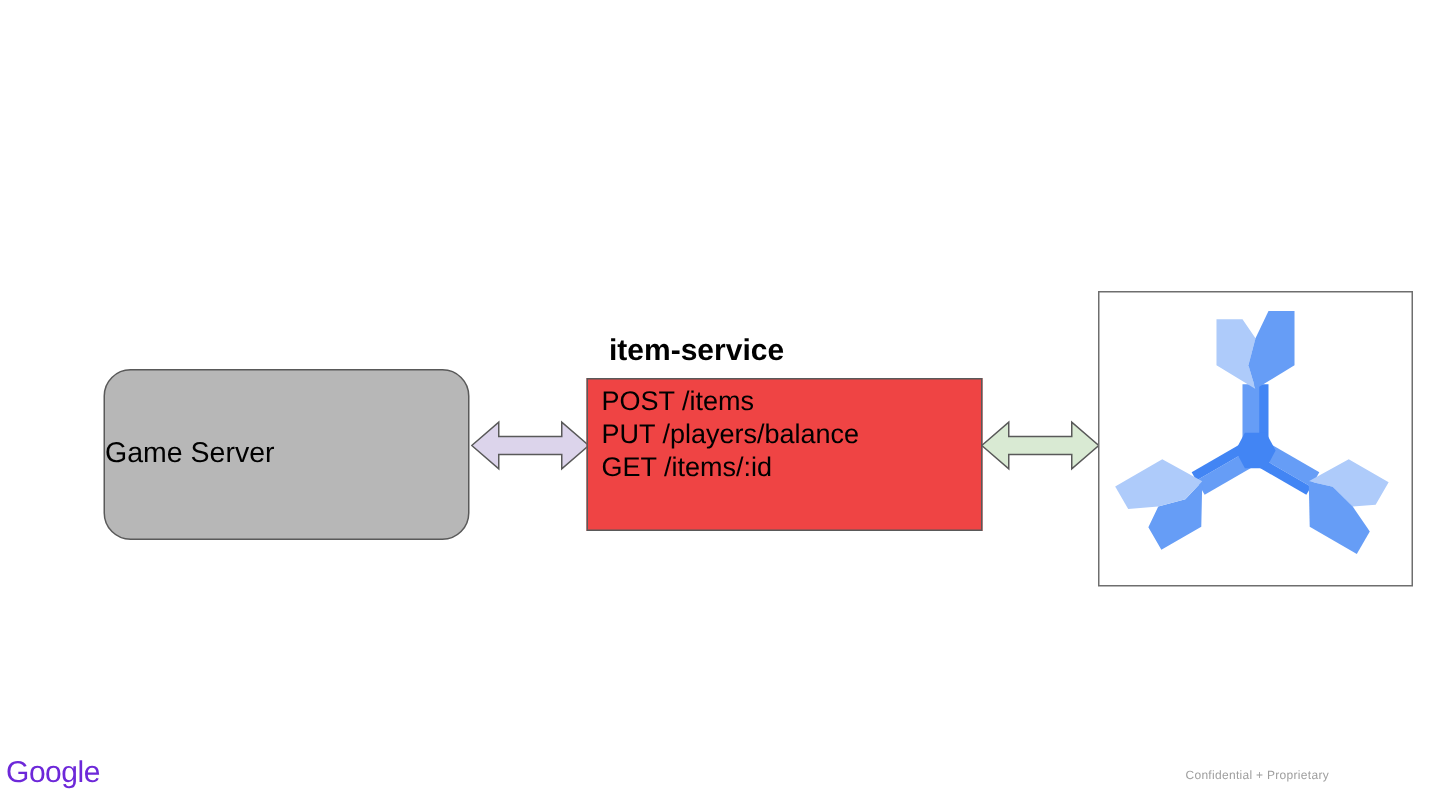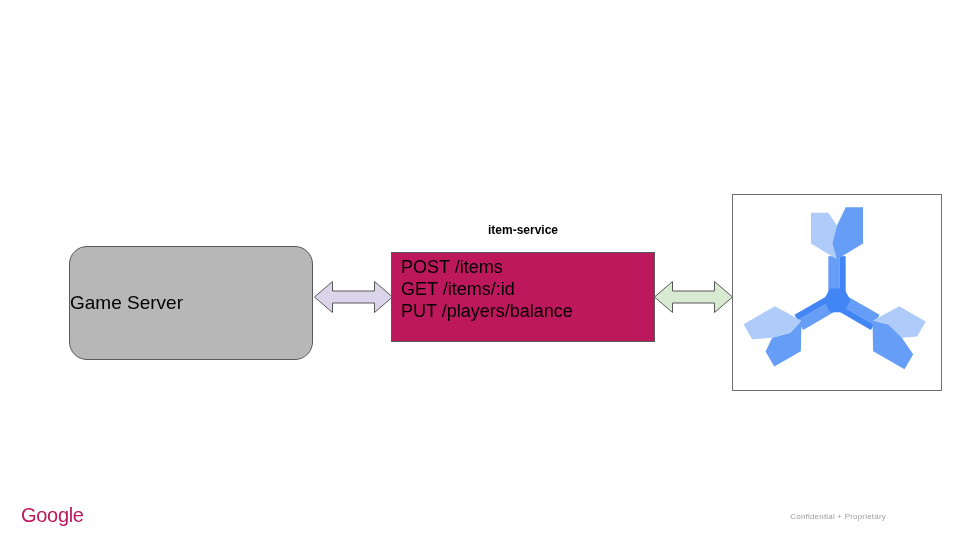--- a/index.html
+++ b/index.html
@@ -9,46 +9,46 @@
   .canvas { position:absolute; inset:0; background:#ffffff; }
 
   .game-server {
     position:absolute; left:69px; top:246px; width:244px; height:114px;
     background:#b7b7b7; border:1px solid #595959; border-radius:18px;
     display:flex; align-items:center; justify-content:flex-start;
     font-size:19px; color:#000000;
   }
 
   .svc-title {
-    position:absolute; left:391px; top:223px; width:264px;
-    text-align:center; font-size:12px; font-weight:bold; color:#000000;
+    position:absolute; left:406px; top:223px; width:264px;
+    text-align:left; font-size:20px; font-weight:bold; color:#000000;
   }
 
   .svc-box {
-    position:absolute; left:391px; top:252px; width:264px; height:90px;
-    background:#be185d; border:1px solid #595959;
+    position:absolute; left:391px; top:252px; width:264px; height:102px;
+    background:#ef4444; border:1px solid #595959;
     padding:3px 0 0 9px;
   }
   .svc-box .line {
     font-size:18px; line-height:22px; color:#000000; white-space:nowrap;
   }
 
   .arrow-svg { position:absolute; width:79px; height:34px; top:280px; }
   .arrow-left-pos { left:314px; }
   .arrow-right-pos { left:654px; }
 
   .db-box {
     position:absolute; left:732px; top:194px; width:210px; height:197px;
     background:#ffffff; border:1px solid #6e6e6e;
   }
   .db-box svg { position:absolute; left:1px; top:6px; width:206px; height:186px; }
 
   .brand {
-    position:absolute; left:21px; top:504px;
-    font-size:20px; color:#be185d; letter-spacing:-0.3px;
+    position:absolute; left:4px; top:504px;
+    font-size:20px; color:#6d28d9; letter-spacing:-0.3px;
   }
   .confidential {
     position:absolute; right:74px; top:512px;
     font-size:8px; color:#9e9e9e; letter-spacing:0.2px;
   }
 </style>
 </head>
 <body>
 
 <div class="canvas">
@@ -58,22 +58,22 @@
   </div>
 
   <svg class="arrow-svg arrow-left-pos" viewBox="0 0 79 34">
     <polygon points="0.5,17 18.5,1.5 18.5,11 60.5,11 60.5,1.5 78.5,17 60.5,32.5 60.5,23 18.5,23 18.5,32.5" stroke="#595959" stroke-width="1" stroke-linejoin="miter" fill="#dcd4eb"></polygon>
   </svg>
 
   <div class="svc-title">item-service</div>
 
   <div class="svc-box">
     <div class="line">POST /items</div>
+    <div class="line">PUT /players/balance</div>
     <div class="line">GET /items/:id</div>
-    <div class="line">PUT /players/balance</div>
   </div>
 
   <svg class="arrow-svg arrow-right-pos" viewBox="0 0 79 34">
     <polygon points="0.5,17 18.5,1.5 18.5,11 60.5,11 60.5,1.5 78.5,17 60.5,32.5 60.5,23 18.5,23 18.5,32.5" stroke="#595959" stroke-width="1" stroke-linejoin="miter" fill="#d9ead3"></polygon>
   </svg>
 
   <div class="db-box">
     <svg viewBox="-120 -126 240 236">
 
       <g>

